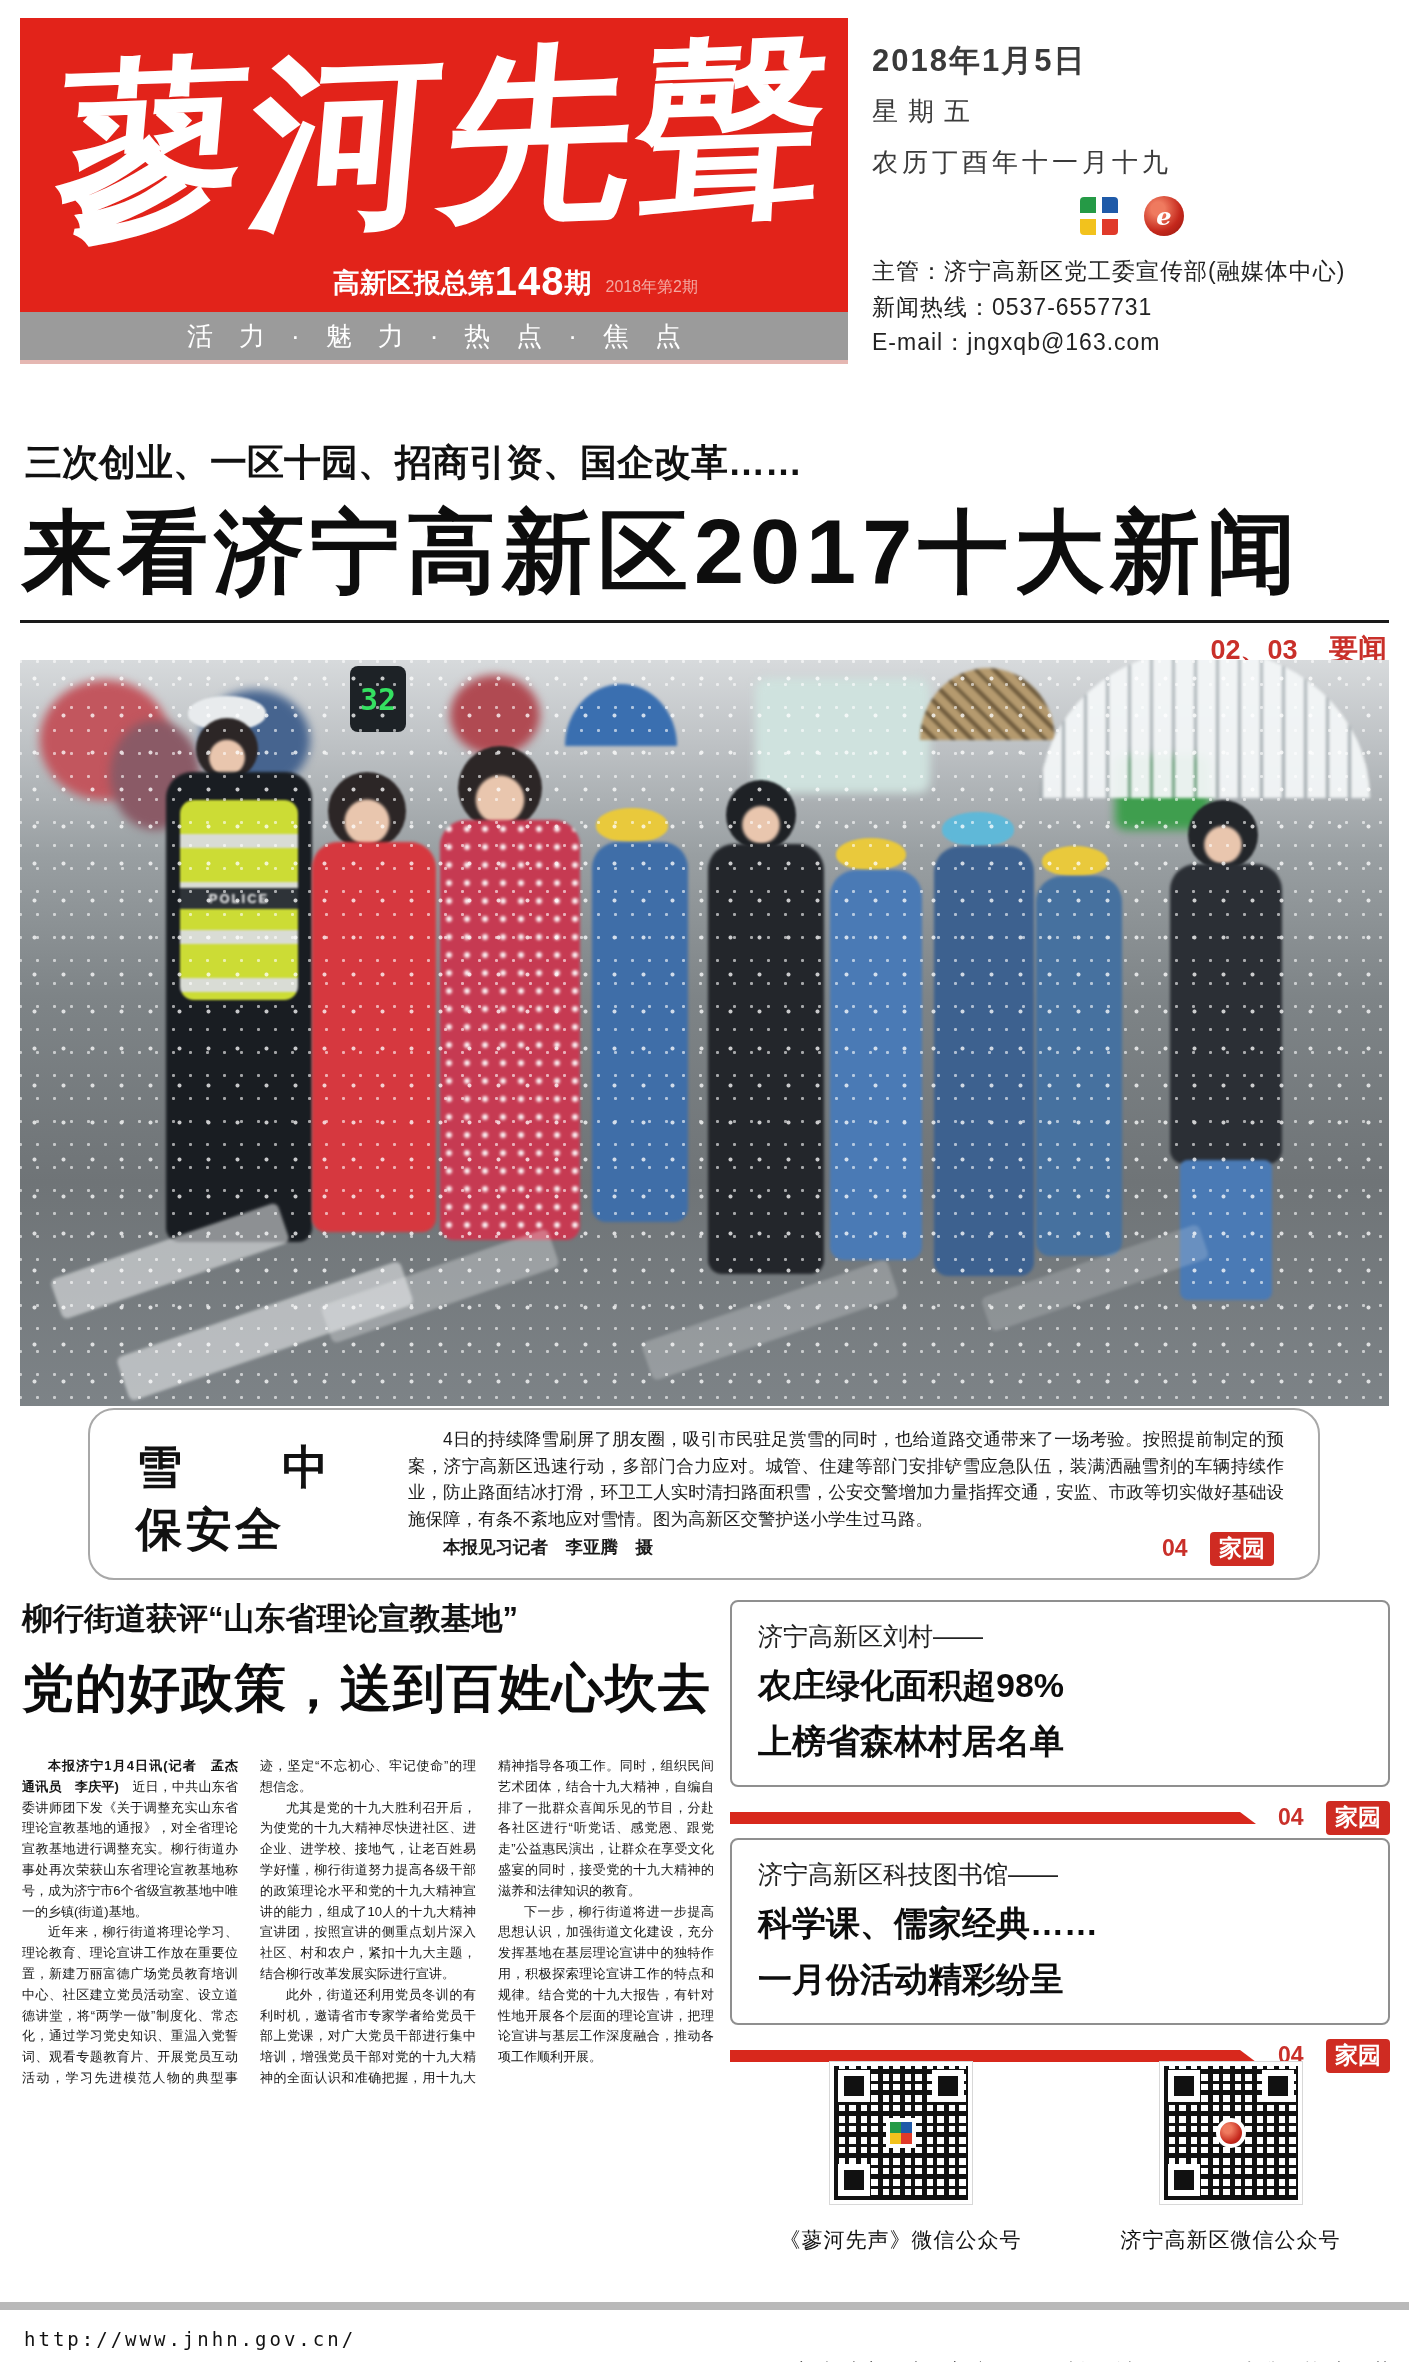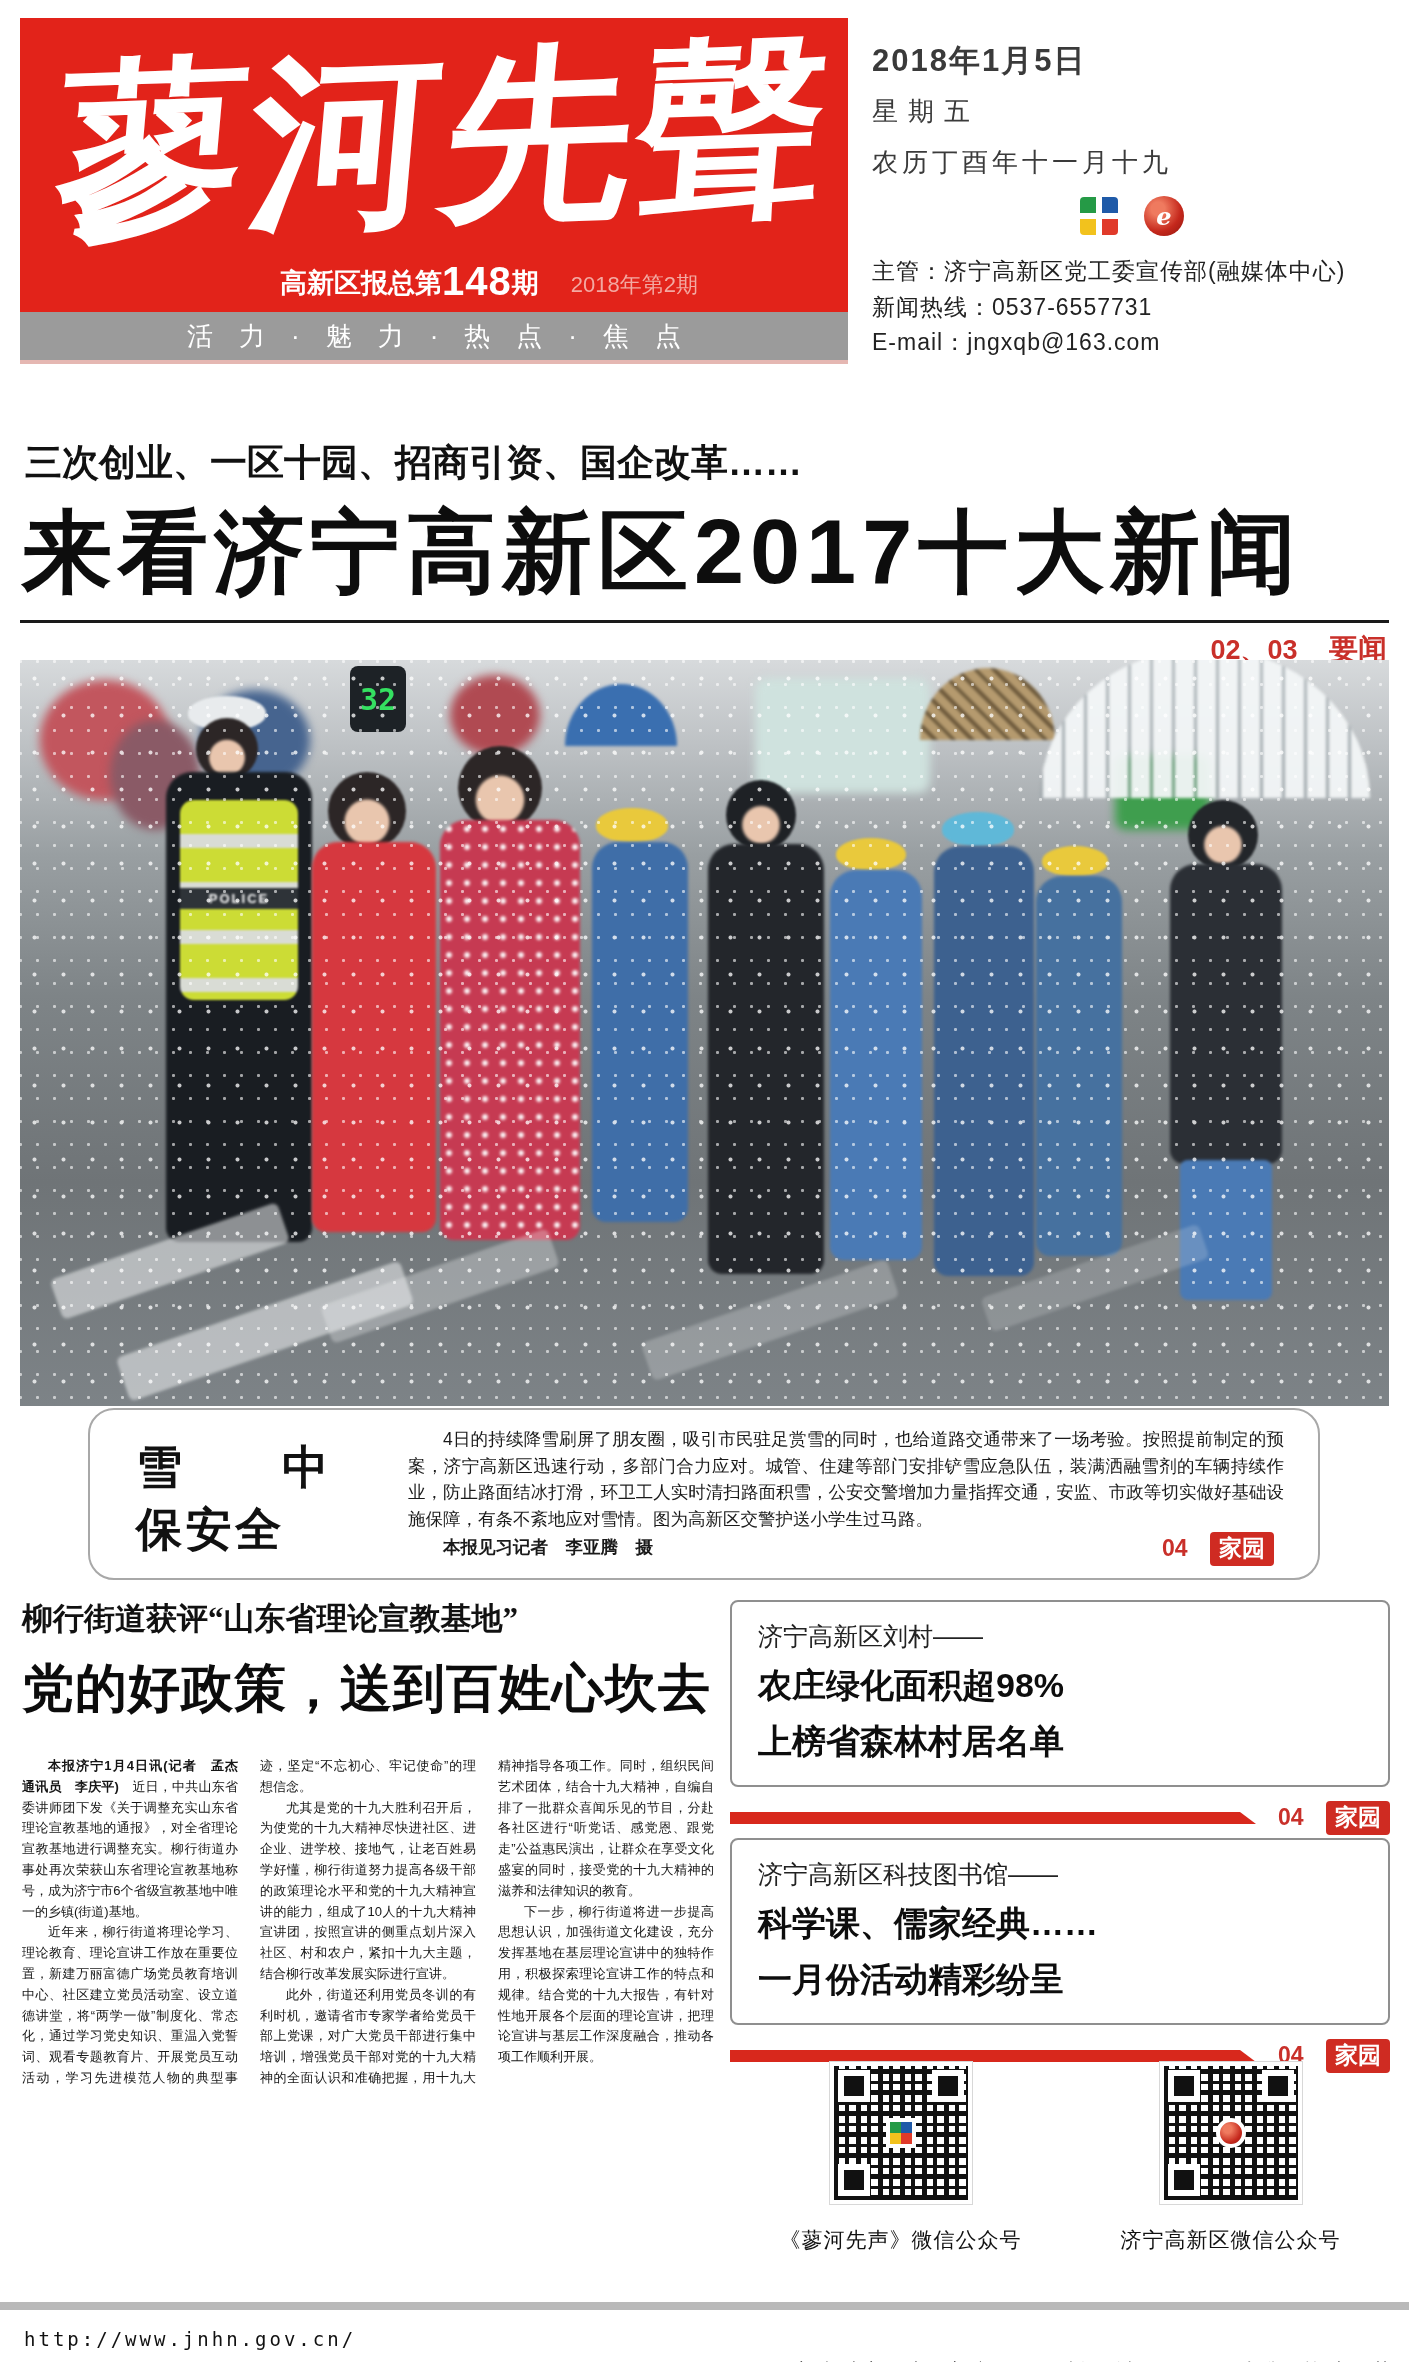--- a/index.html
+++ b/index.html
@@ -7,21 +7,21 @@
   body { font-family:"Liberation Sans", sans-serif; }
   .page { position:relative; width:1409px; height:2362px; background:#ffffff; margin:0 auto; overflow:hidden; }
 
   
   .masthead-red { position:absolute; left:20px; top:18px; width:828px; height:294px; background:#e2231a; overflow:hidden; }
   .masthead-title { position:absolute; left:10px; top:-8px; width:100%; text-align:center;
       font-size:188px; font-weight:bold; color:#ffffff; letter-spacing:4px; line-height:1.35;
       transform:skewX(-7deg) rotate(-2deg); font-family:"DejaVu Serif","Liberation Serif",serif; }
   .issue-line { position:absolute; right:150px; bottom:8px; color:#ffffff; font-size:27px; font-weight:bold; white-space:nowrap; }
   .issue-no { font-size:40px; vertical-align:-3px; letter-spacing:1px; }
-  .issue-year { color:#f3a9a2; font-weight:normal; font-size:22px; margin-left:32px; }
+  .issue-year { color:#f3a9a2; font-weight:normal; font-size:16px; margin-left:14px; }
   .slogan-bar { position:absolute; left:20px; top:312px; width:828px; height:52px; background:#9b9b9b;
       border-bottom:4px solid #e5b7b2; display:flex; align-items:center; justify-content:center; }
   .slogan-bar span { color:#ffffff; font-size:26px; letter-spacing:26px; text-indent:26px; white-space:nowrap; }
 
   
   .header-right { position:absolute; left:872px; top:40px; width:520px; }
   .date-block { text-align:left; color:#3a3a3a; }
   .date-line1 { font-size:31px; font-weight:bold; letter-spacing:2px; }
   .date-line2 { font-size:26px; margin-top:12px; letter-spacing:10px; }
   .date-line3 { font-size:26px; margin-top:16px; letter-spacing:4px; }
@@ -79,21 +79,21 @@
   .caption-text { position:absolute; left:318px; right:34px; top:16px; font-size:17.5px; line-height:1.52;
       color:#1a1a1a; text-align:justify; }
   .caption-text .cap-body { text-indent:2em; display:block; }
   .caption-byline { display:block; font-weight:bold; margin-top:2px; text-indent:2em; }
   .caption-pageref { position:absolute; right:44px; bottom:12px; font-size:23px; font-weight:bold; color:#c9302a; }
   .badge { display:inline-block; background:#cf2b22; color:#fff; font-weight:bold; padding:1px 9px 2px;
       border-radius:4px; margin-left:16px; }
 
   
   .article { position:absolute; left:22px; top:1598px; width:692px; }
-  .article-kicker { font-size:31px; font-weight:bold; color:#111;font-family:Liberation Serif, serif; }
+  .article-kicker { font-size:31px; font-weight:bold; color:#111; }
   .article-title { font-size:52px; font-weight:900; color:#0c0c0c; margin-top:14px; letter-spacing:1px; white-space:nowrap; }
   .article-body { margin-top:32px; height:548px; column-count:3; column-gap:22px; overflow:hidden;
       font-size:13px; line-height:1.6; color:#161616; text-align:justify; }
   .article-body p { text-indent:2em; }
   .lead-bold { font-weight:bold; }
 
   
   .teaser { position:absolute; left:730px; width:660px; }
   .teaser-box { border:2px solid #8f8f8f; border-radius:8px; padding:18px 26px 20px; background:#fff; }
   .teaser-kicker { font-size:25px; color:#222; }

